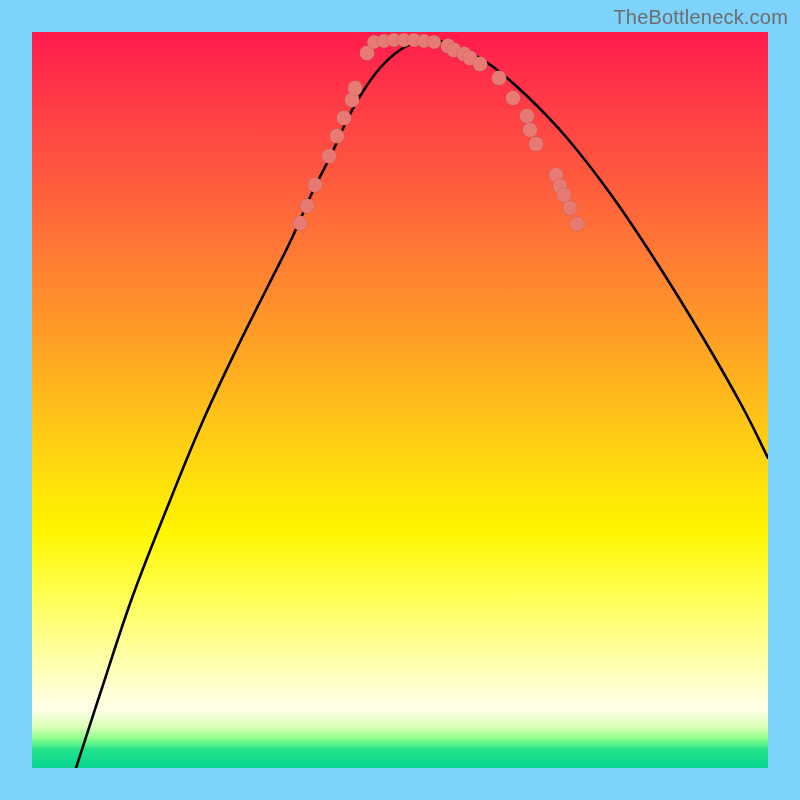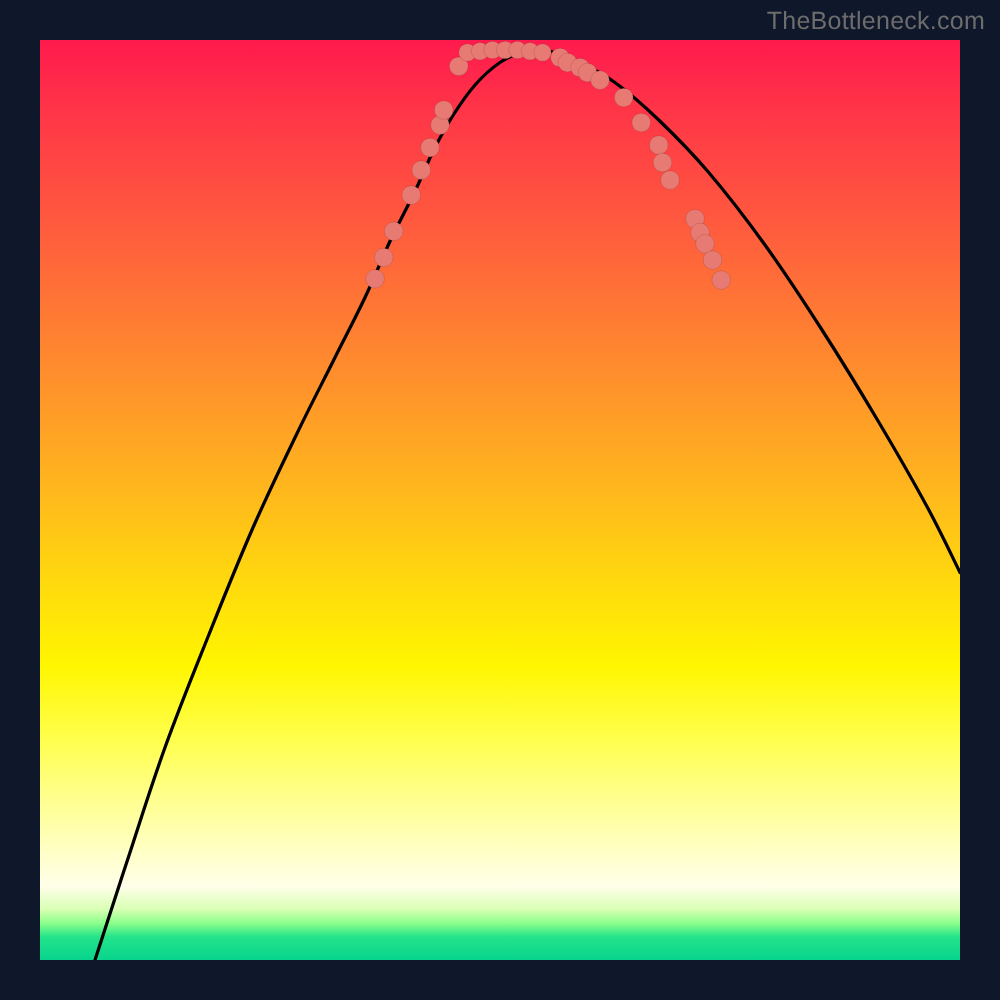--- a/index.html
+++ b/index.html
@@ -10,21 +10,21 @@
     overflow: hidden;
     background: #000;
     font-family: Arial, Helvetica, sans-serif;
   }
   .frame {
     position: absolute;
     top: 0;
     left: 0;
     width: 800px;
     height: 800px;
-    background: #0f172a;
+    background: #7dd3fc;
   }
   .plot {
     position: absolute;
     top: 32px;
     left: 32px;
     width: 736px;
     height: 736px;
     overflow: hidden;
   }
   .gradient {

